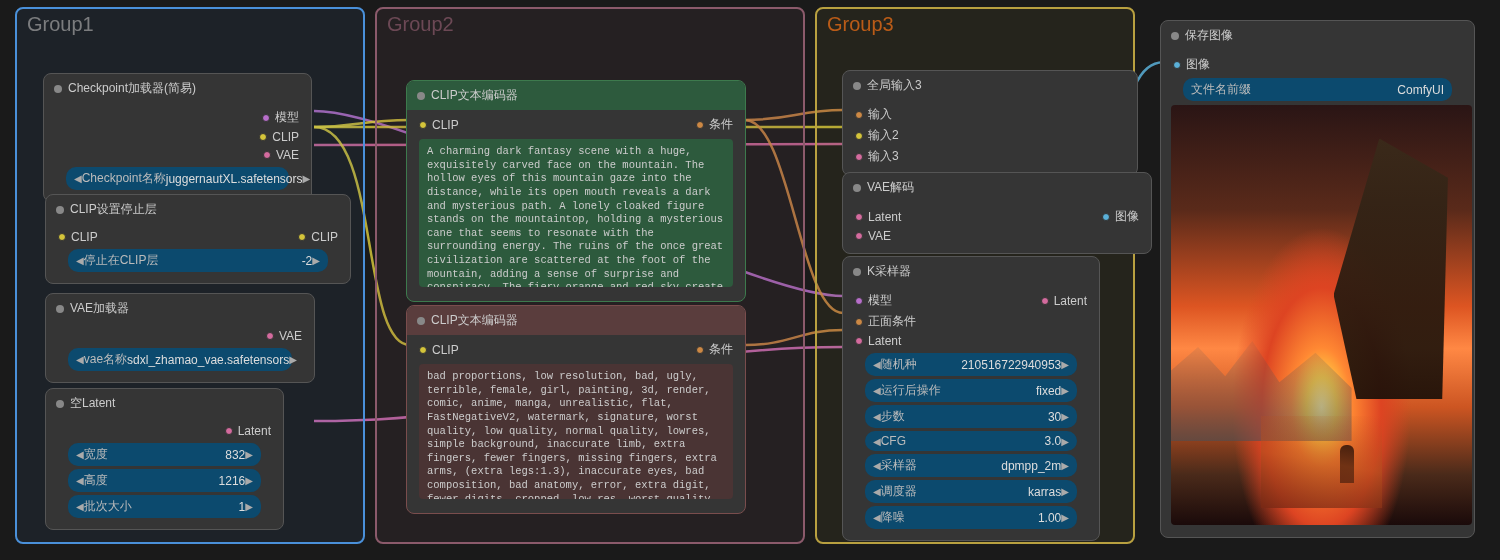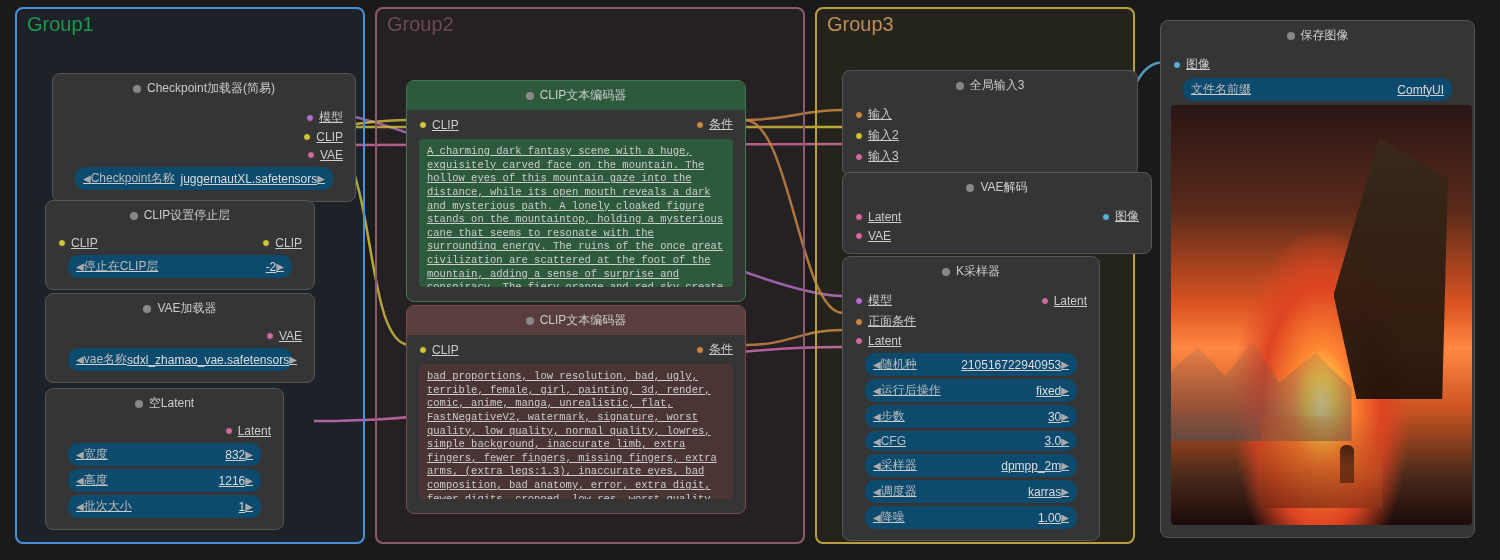--- a/index.html
+++ b/index.html
@@ -21,48 +21,47 @@
       border: 2px solid;
     }
     .group-title {
       position: absolute;
       top: 4px;
       left: 10px;
       font-size: 20px;
       opacity: 0.7;
     }
     .g1 { left: 15px; top: 7px; width: 350px; height: 537px; border-color: #4a90d9; background: rgba(74,144,217,0.08); }
-    .g1 .group-title { color: #22c55e; }
+    .g1 .group-title { color: #a3a3a3; }
     .g2 { left: 375px; top: 7px; width: 430px; height: 537px; border-color: #8b5a6b; background: rgba(139,90,107,0.1); }
     .g2 .group-title { color: #8b5a6b; }
     .g3 { left: 815px; top: 7px; width: 320px; height: 537px; border-color: #b8a040; background: rgba(184,160,64,0.08); }
-    .g3 .group-title { color: #fdba74; }
+    .g3 .group-title { color: #f97316; }
     
     .node {
       position: absolute;
       background: #353535;
       border: 1px solid #555;
       border-radius: 8px;
       overflow: visible;
     }
     .node-header {
       display: flex;
       align-items: center;
       padding: 6px 10px;
       border-radius: 7px 7px 0 0;
       gap: 6px;
-      justify-content: center;
     }
     .node-header::before {
       content: '';
       display: inline-block;
       width: 8px; height: 8px; border-radius: 50%;
       background: #888;
     }
-    .node-body { padding: 4px 6px 8px; text-decoration: underline; }
+    .node-body { padding: 4px 6px 8px; }
     .dot { width: 8px; height: 8px; border-radius: 50%; background: #888; border: 1px solid #333; }
     .dot.yellow { background: #d4c43a; }
     .dot.purple { background: #b76eca; }
     .dot.pink { background: #d46b9e; }
     .dot.orange { background: #cc8844; }
     .dot.blue { background: #5ab0d8; }
     
     .widget {
       display: flex;
       align-items: center;
@@ -167,21 +166,21 @@
   <div class="group-box g1">
     <div class="group-title">Group1</div>
   </div>
   <div class="group-box g2">
     <div class="group-title">Group2</div>
   </div>
   <div class="group-box g3">
     <div class="group-title">Group3</div>
   </div>
 
-  <div class="node" style="left:52px; top:73px; width:304px;">
+  <div class="node" style="left:43px; top:73px; width:269px;">
     <div class="node-header">
         <span>Checkpoint加载器(简易)</span>
       </div>
     <div class="node-body">
       <div class="slot-row">
           <span></span>
           <div class="slot-out">
             <span>模型</span>
             <span class="dot purple"></span>
           </div>
@@ -202,21 +201,21 @@
         </div>
       <div class="widget">
         <span class="tri">◀</span>
         <span class="label">Checkpoint名称</span>
         <span class="value">juggernautXL.safetensors</span>
         <span class="tri">▶</span>
       </div>
     </div>
   </div>
 
-  <div class="node" style="left:45px; top:200px; width:270px;">
+  <div class="node" style="left:45px; top:194px; width:306px;">
     <div class="node-header">
         <span>CLIP设置停止层</span>
       </div>
     <div class="node-body">
       <div class="slot-row">
         <div class="slot-in">
             <span class="dot yellow"></span>
             <span>CLIP</span>
           </div>
         <div class="slot-out">

